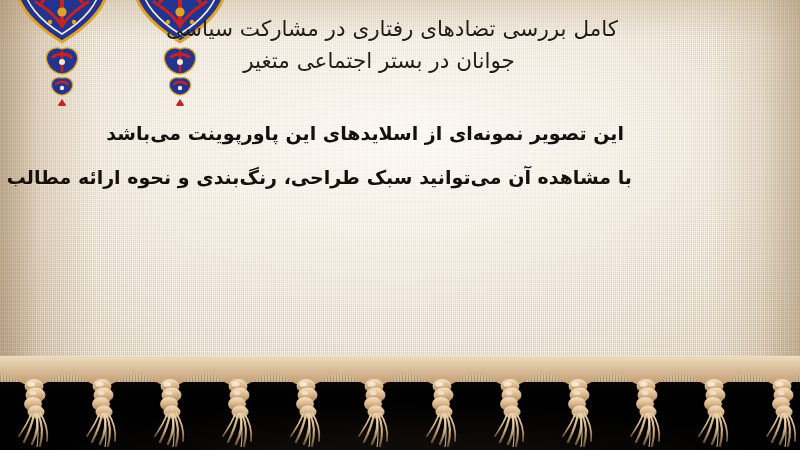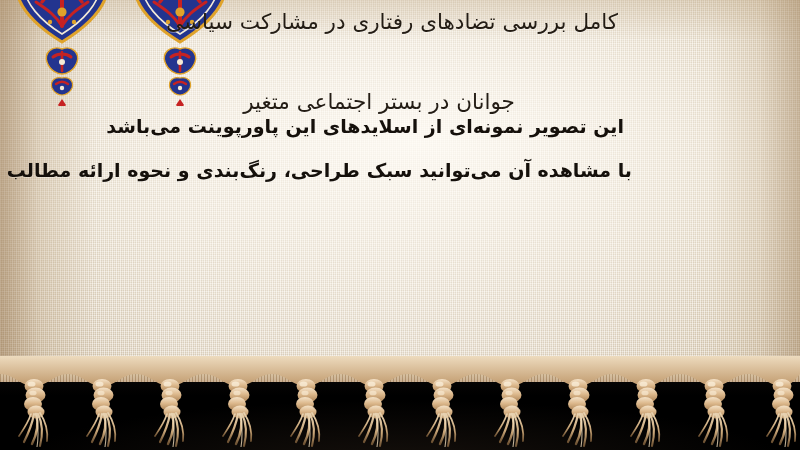--- a/index.html
+++ b/index.html
@@ -85,21 +85,21 @@
     top: -6px;
     width: 240px;
     height: 112px;
     pointer-events: none;
   }
   .ornaments svg { display: block; }
 
   
   .text-layer {
     position: absolute;
-    left: 0; top: 0;
+    left: 0; top: 7px;
     width: 668px;
     height: 372px;
   }
 
   .title {
     position: absolute;
     top: 6px;
     left: 0;
     width: 800px;
     padding-left: 22px;
@@ -108,21 +108,21 @@
     color: #231c14;
     font-size: 21.5px;
     font-weight: 400;
     line-height: 1.48;
     letter-spacing: 0px;
     direction: rtl;
     text-shadow: 0 1px 0 rgba(255,255,255,0.35);
   }
   .title .ln { display: block; white-space: nowrap; }
   .title .ln.l1 { padding-right: 14px; }
-  .title .ln.l2 { padding-right: 40px; margin-top: 48px; }
+  .title .ln.l2 { padding-right: 40px; }
 
   .body-text {
     position: absolute;
     top: 104px;
     right: 36px;
     width: 740px;
     text-align: right;
     direction: rtl;
     color: #15100b;
     font-size: 19px;

